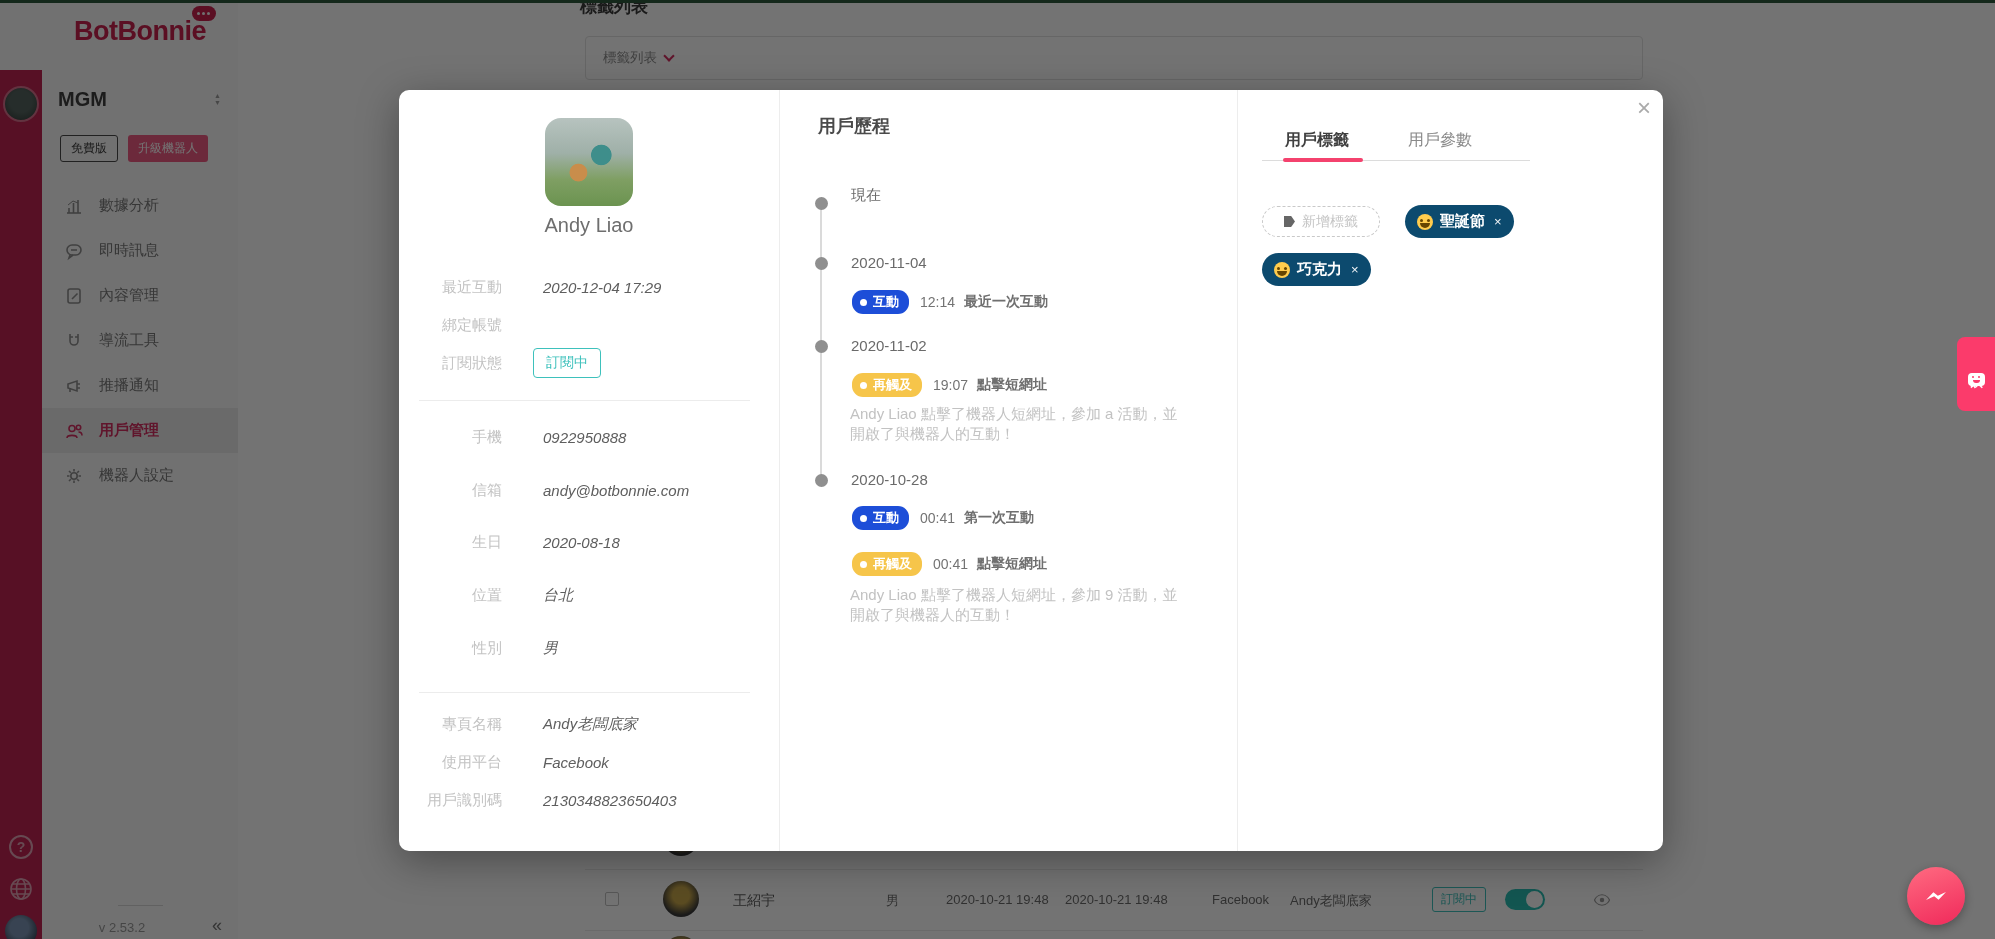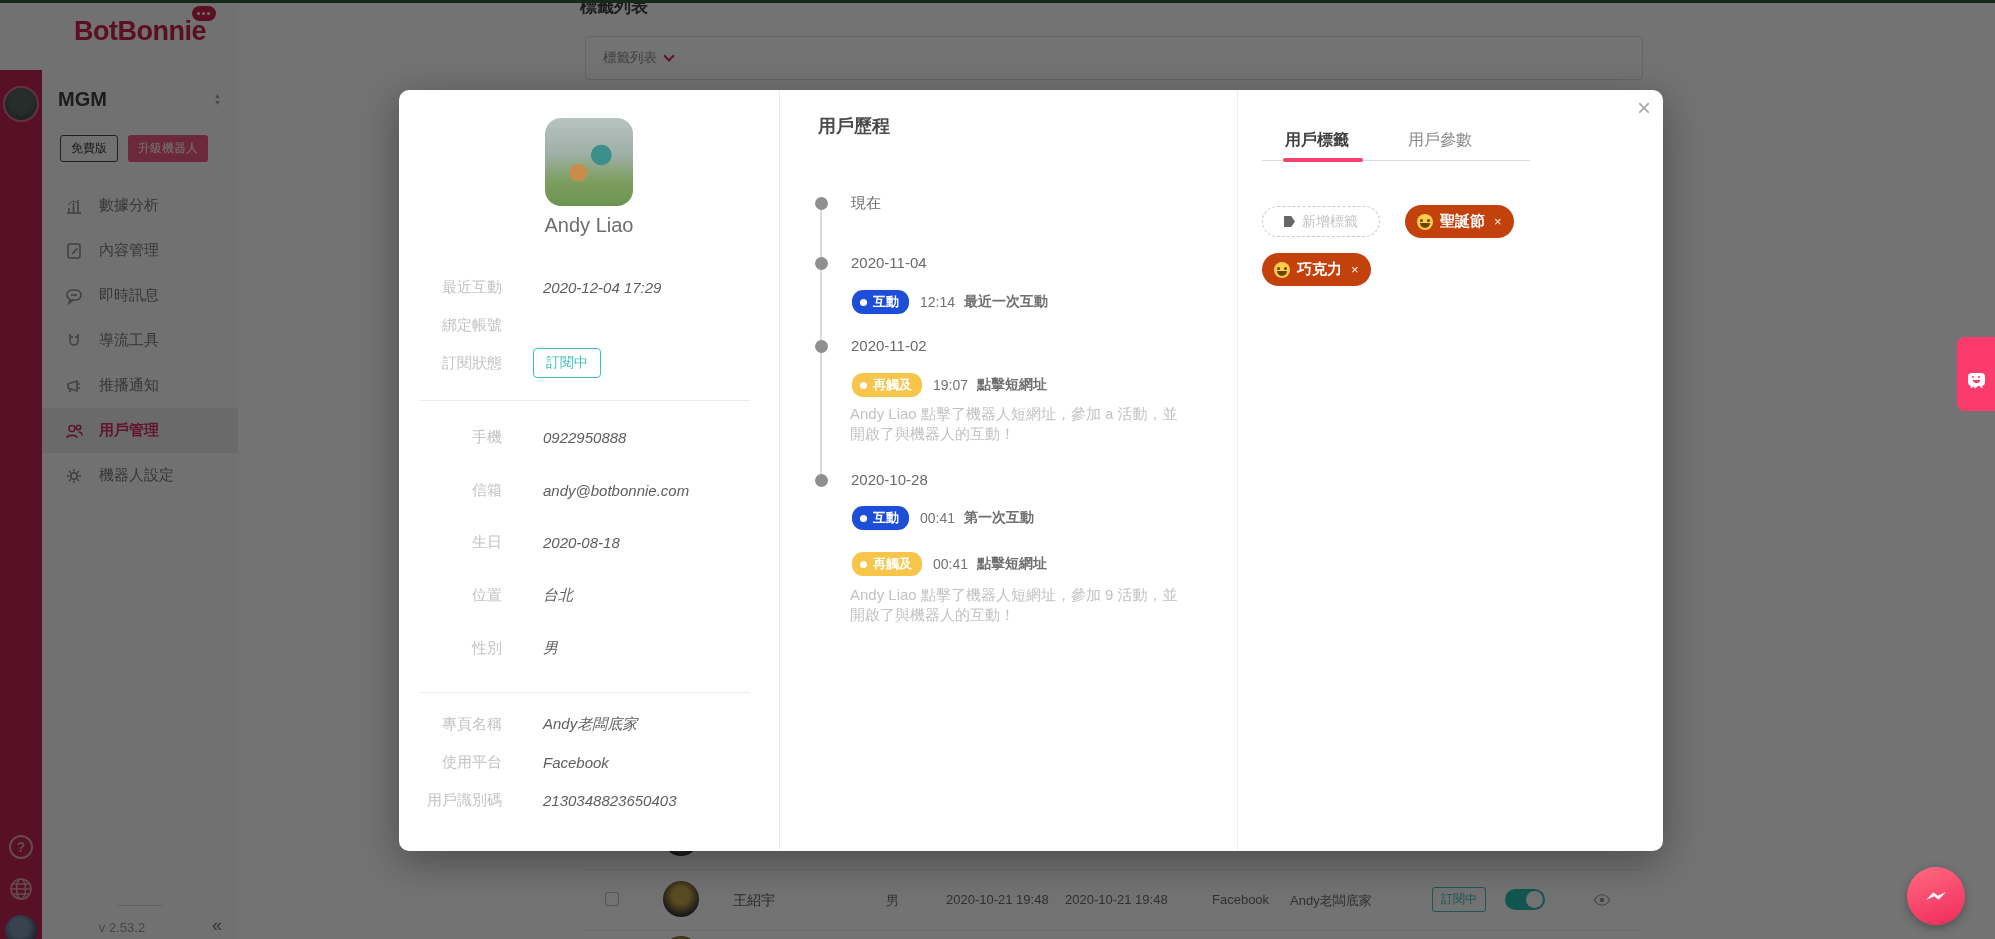--- a/index.html
+++ b/index.html
@@ -92,21 +92,21 @@
   .tl-desc { position:absolute; left:451px; width:330px; font-size:15px; line-height:20px; color:#c2c2c2; }
 
   
   .tab { position:absolute; top:40px; font-size:16px; color:#8a8a8a; cursor:pointer; }
   .tab.active { color:#3f3f3f; font-weight:700; }
   .tab-line { position:absolute; left:863px; top:70px; width:268px; height:1px; background:#dcdcdc; }
   .tab-ink { position:absolute; left:884px; top:68px; width:80px; height:4px; border-radius:2px; background:#f4426e; }
   .add-tag { position:absolute; left:863px; top:116px; width:118px; height:31px; border:1px dashed #c9c9c9; border-radius:16px; display:flex; align-items:center; justify-content:center; }
   .tag-glyph { width:11px; height:11px; background:#666; clip-path:polygon(0 0,65% 0,100% 50%,65% 100%,0 100%); margin-right:7px; }
   .add-tag span { color:#c4c4c4; font-size:14px; }
-  .chip { position:absolute; height:33px; border-radius:17px; background:#c2410c; display:flex; align-items:center; padding:0 12px; color:#fff; }
+  .chip { position:absolute; height:33px; border-radius:17px; background:#0c4a6e; display:flex; align-items:center; padding:0 12px; color:#fff; }
   .chip .c-label { font-size:15px; font-weight:600; margin:0 9px 0 7px; }
   .chip .c-x { font-size:13px; opacity:0.95; cursor:pointer; }
   .emoji { width:16px; height:16px; border-radius:50%; background:#ffcc4d; position:relative; display:inline-block; flex:none; }
   .emoji::before { content:""; position:absolute; width:3px; height:3px; background:#664500; border-radius:50%; left:3px; top:5px; box-shadow:7px 0 0 #664500; }
   .emoji::after { content:""; position:absolute; left:3px; top:9px; width:10px; height:5px; border-radius:0 0 10px 10px; background:#664500; }
 
   
   .feedback { position:absolute; right:0; top:337px; width:38px; height:74px; background:#fb3b6b; border-radius:8px 0 0 8px; z-index:15; display:flex; flex-direction:column; align-items:center; justify-content:center; cursor:pointer; }
   .feedback .f-txt { writing-mode:vertical-rl; color:#fff; font-size:13px; font-weight:700; letter-spacing:2px; }
   .f-bubble { margin-top:6px; width:17px; height:13px; background:#fff; border-radius:4px; position:relative; }
@@ -148,34 +148,34 @@
               <path d="M3 17h14"></path>
               <path d="M5 17v-5M9.5 17V7M14 17V4"></path>
               <path d="M4 9l5-4 5 2" stroke-width="1"></path>
             </svg>
           </span>
         <span>數據分析</span>
       </div>
       <div class="menu-item">
         <span class="mi-icon">
             <svg viewBox="0 0 20 20">
+              <rect x="3" y="4" width="14" height="10" rx="5"></rect>
+              <path d="M6 14l-1 3 4-3M7 9h6"></path>
+            </svg>
+          </span>
+        <span>即時訊息</span>
+      </div>
+      <div class="menu-item">
+        <span class="mi-icon">
+            <svg viewBox="0 0 20 20">
               <rect x="4" y="3" width="12" height="14" rx="2"></rect>
               <path d="M8 13l5.5-5.5"></path>
             </svg>
           </span>
         <span>內容管理</span>
-      </div>
-      <div class="menu-item">
-        <span class="mi-icon">
-            <svg viewBox="0 0 20 20">
-              <rect x="3" y="4" width="14" height="10" rx="5"></rect>
-              <path d="M6 14l-1 3 4-3M7 9h6"></path>
-            </svg>
-          </span>
-        <span>即時訊息</span>
       </div>
       <div class="menu-item">
         <span class="mi-icon">
             <svg viewBox="0 0 20 20">
               <path d="M6 3v7a4 4 0 0 0 8 0V3"></path>
               <path d="M6 6h3M11 6h3"></path>
             </svg>
           </span>
         <span>導流工具</span>
       </div>
@@ -329,21 +329,21 @@
         <span class="lbl">用戶識別碼</span>
         <span class="val">2130348823650403</span>
       </div>
     </div>
 
     <div>
       <div class="tl-title">用戶歷程</div>
       <div class="tl-line"></div>
 
       <span class="tl-dot" style="top:107px;"></span>
-      <span class="tl-date" style="top:104px;">現在</span>
+      <span class="tl-date" style="top:96px;">現在</span>
 
       <span class="tl-dot" style="top:167px;"></span>
       <span class="tl-date" style="top:164px;">2020-11-04</span>
       <div class="tl-event" style="top:200px;">
         <span class="tl-badge green">互動</span>
         <span class="tl-time">12:14</span>
         <span class="tl-etitle">最近一次互動</span>
       </div>
 
       <span class="tl-dot" style="top:250px;"></span>

